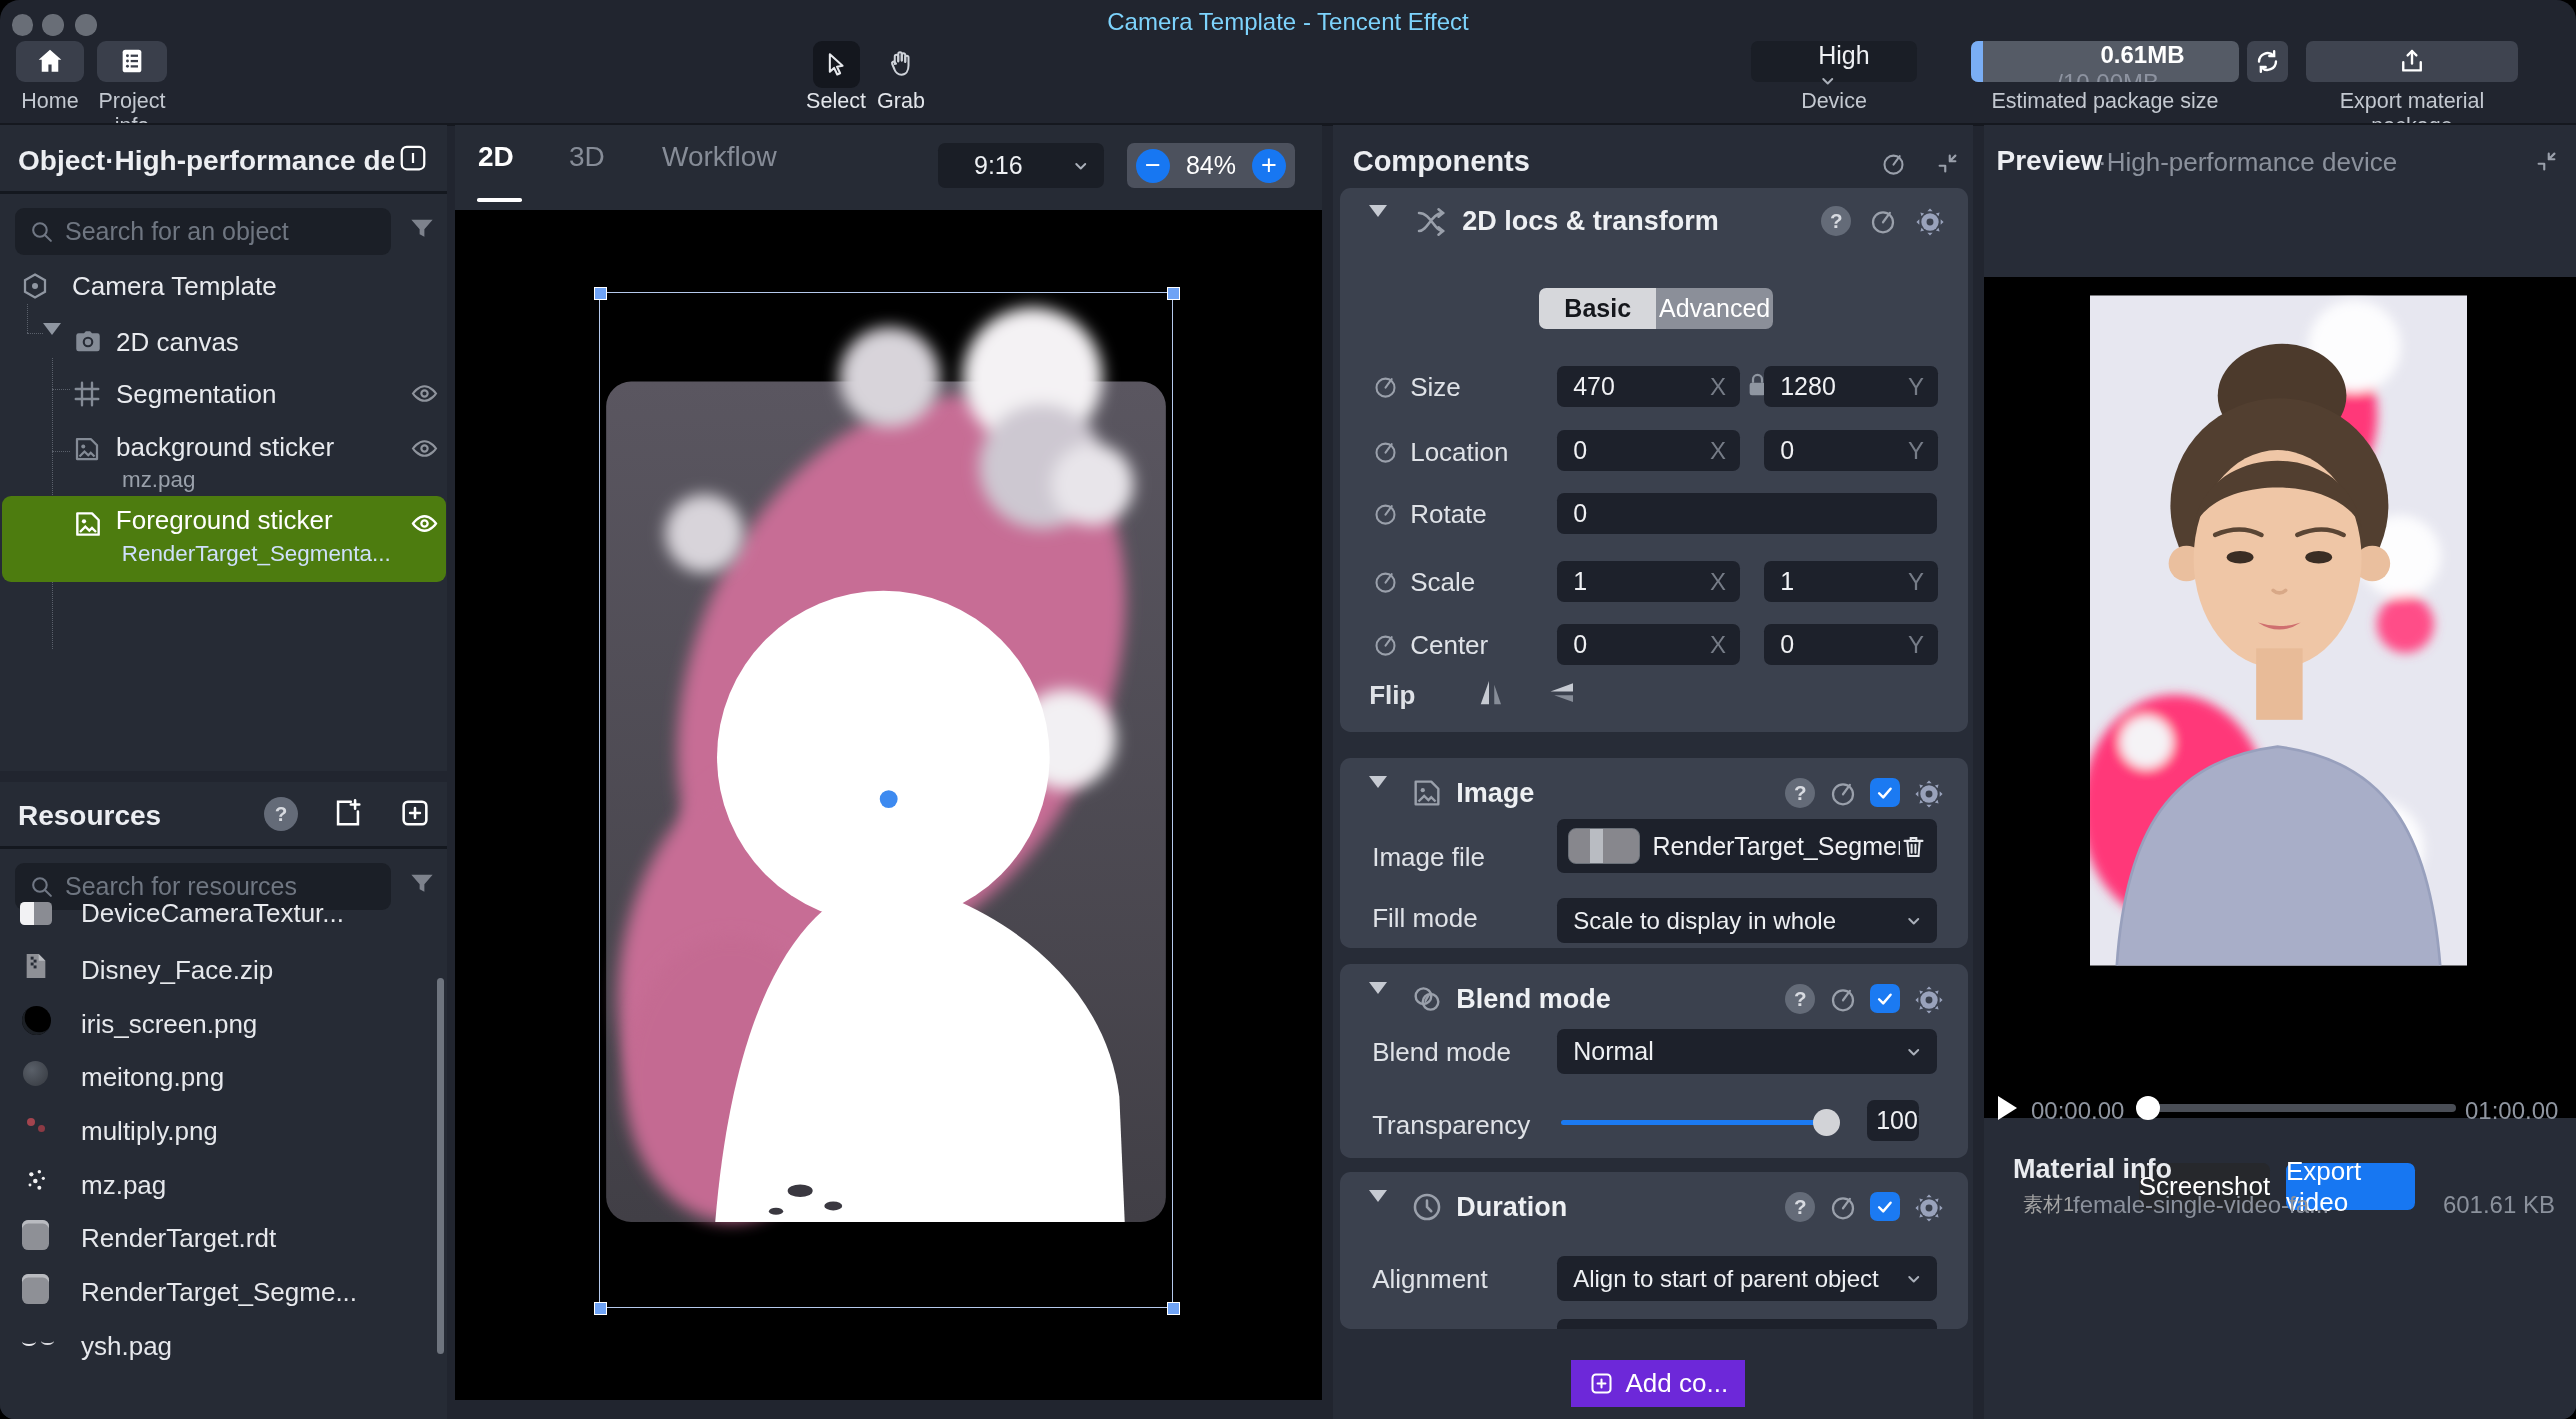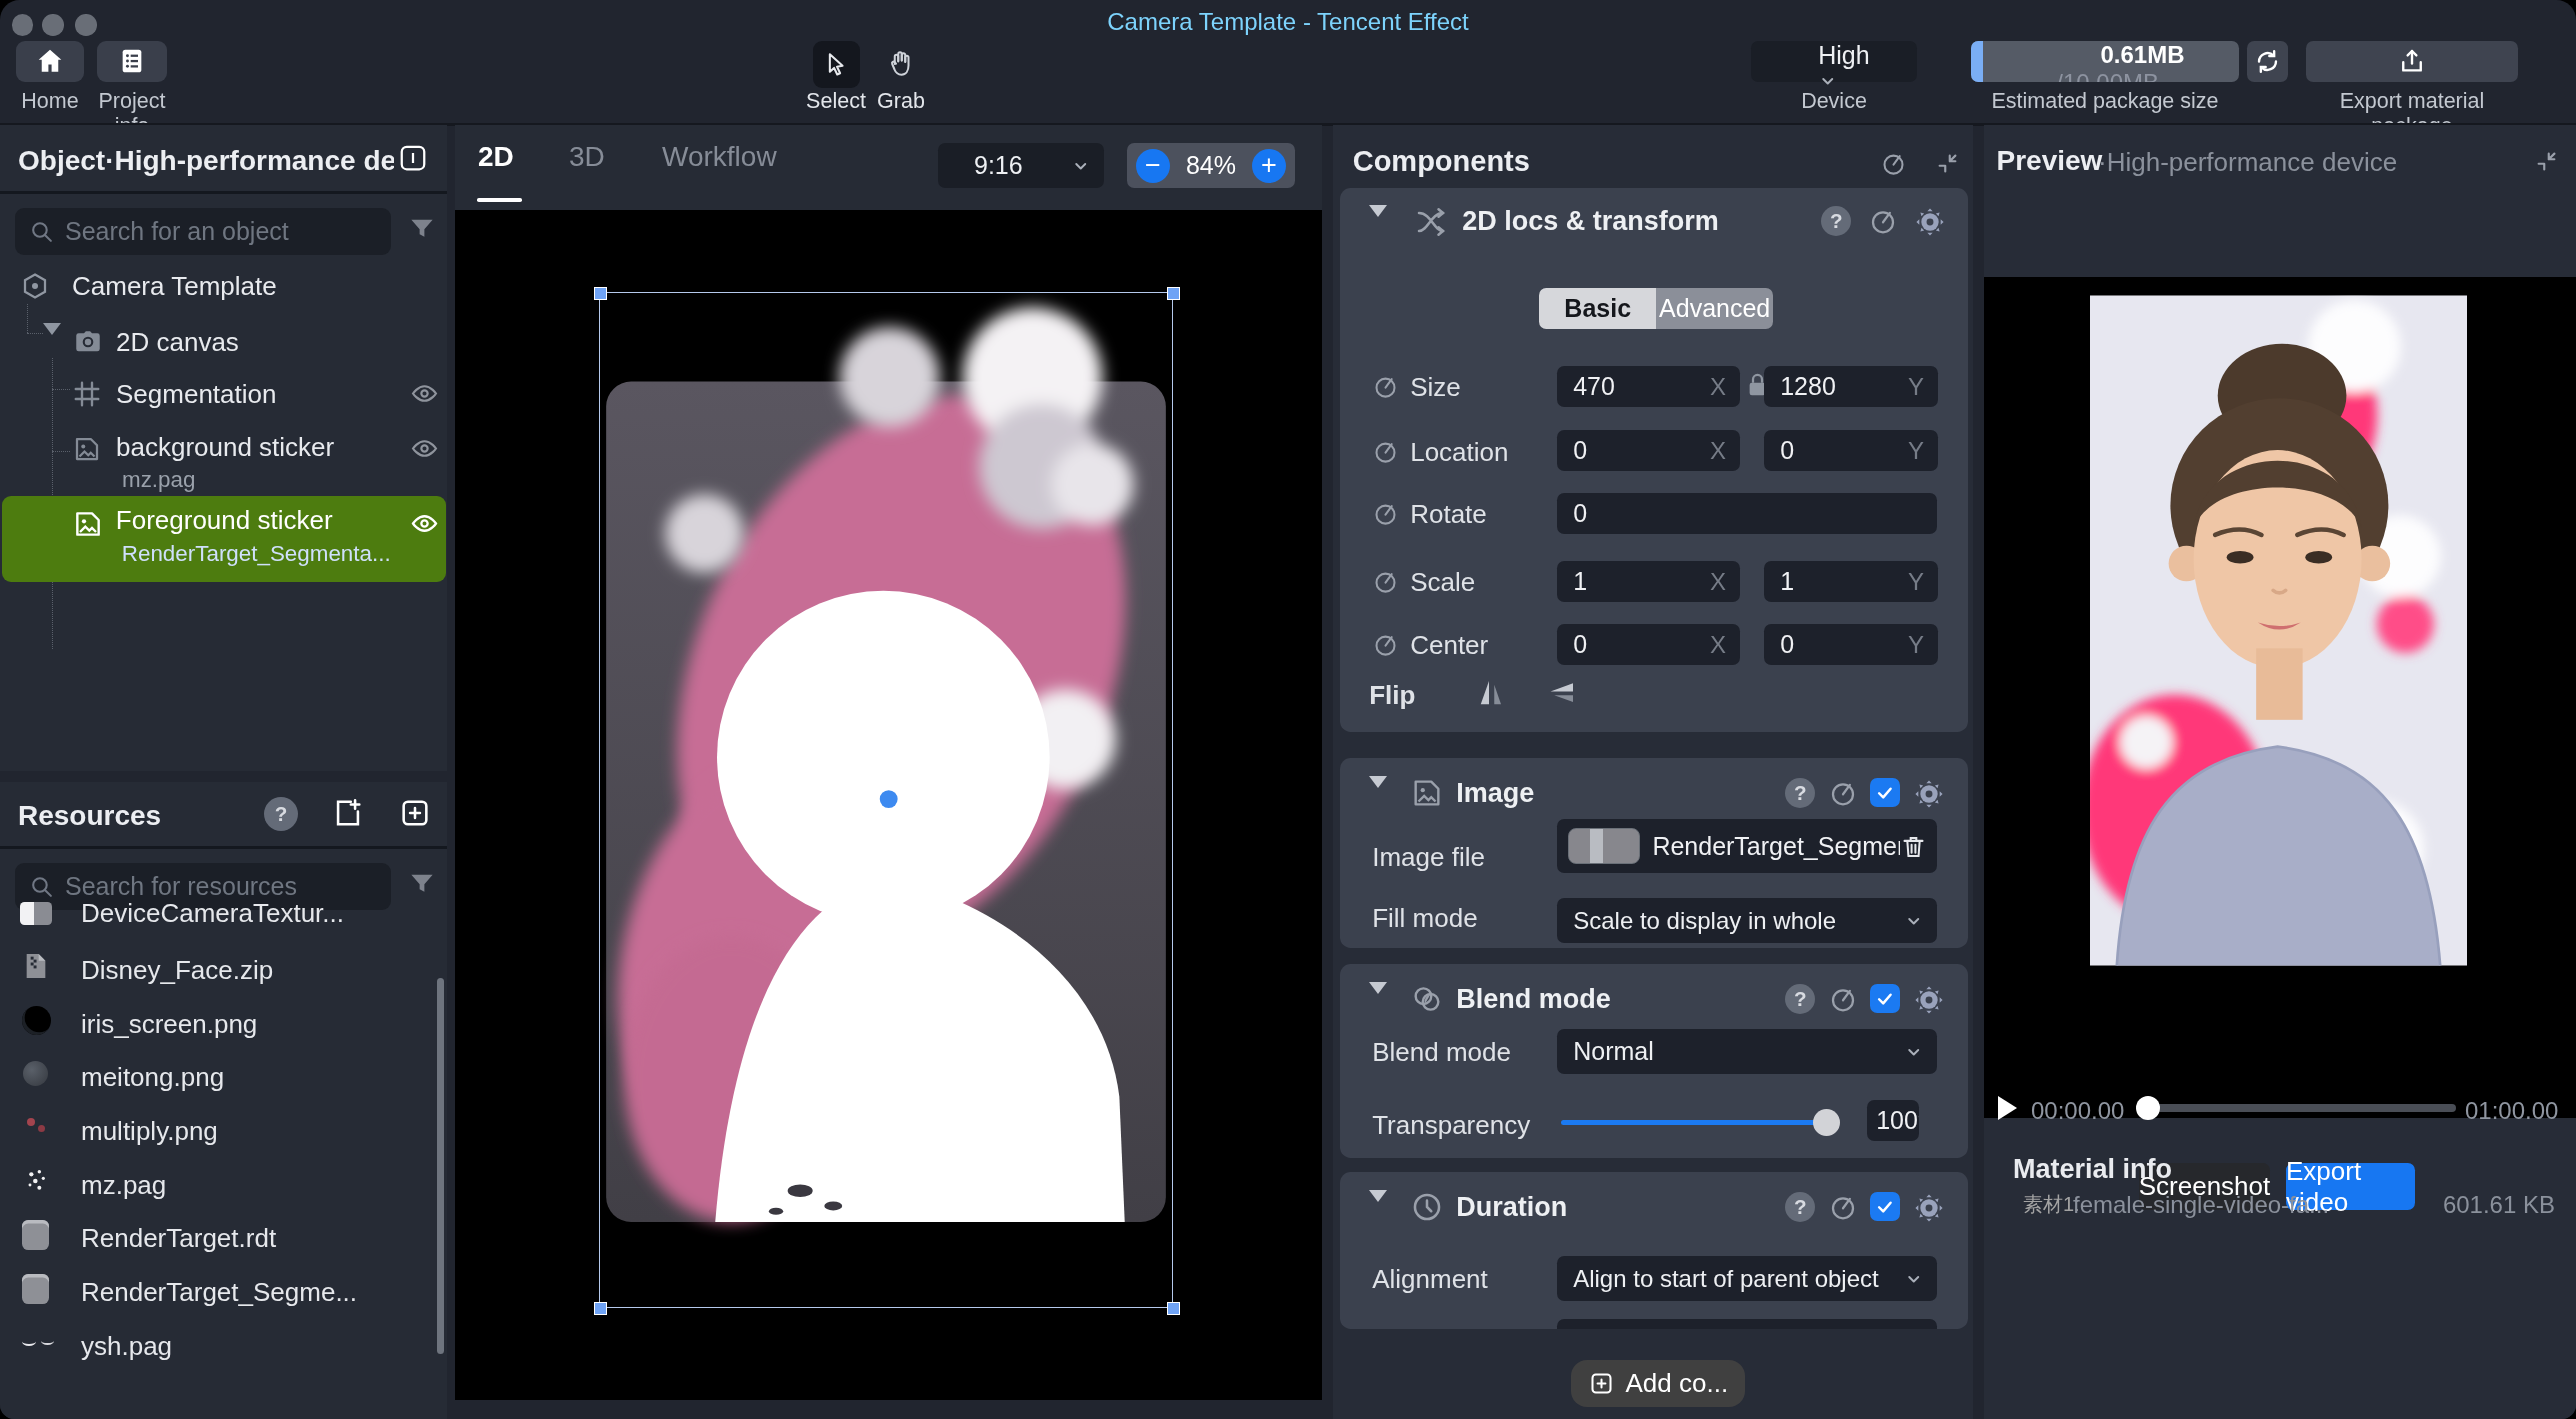--- a/index.html
+++ b/index.html
@@ -716,21 +716,21 @@
             </svg>
           </span>
       </div>
       <span class="row-label abs" style="left:32px;top:154px">Start offset</span>
       <div class="field" style="left:217px;top:147px;width:380px">
           <span class="fval">0</span>
           <span class="fsuf">seconds</span>
         </div>
     </div>
 
-    <div class="btn" style="left:238px;top:1235px;width:174px;background:#404040;border-radius:16px">
+    <div class="btn" style="left:238px;top:1235px;width:174px;background:#6d28d9;border-radius:0">
       <span style="margin-right:10.7px">
           <svg width="27" height="27" viewBox="0 0 24 24" fill="none" stroke="#fff" stroke-width="1.8" stroke-linecap="round">
             <rect x="4" y="4" width="16" height="16" rx="3"></rect>
             <path d="M12 8.5v7M8.5 12h7"></path>
           </svg>
         </span>
       <span>Add co...</span>
     </div>
   </div>
 

